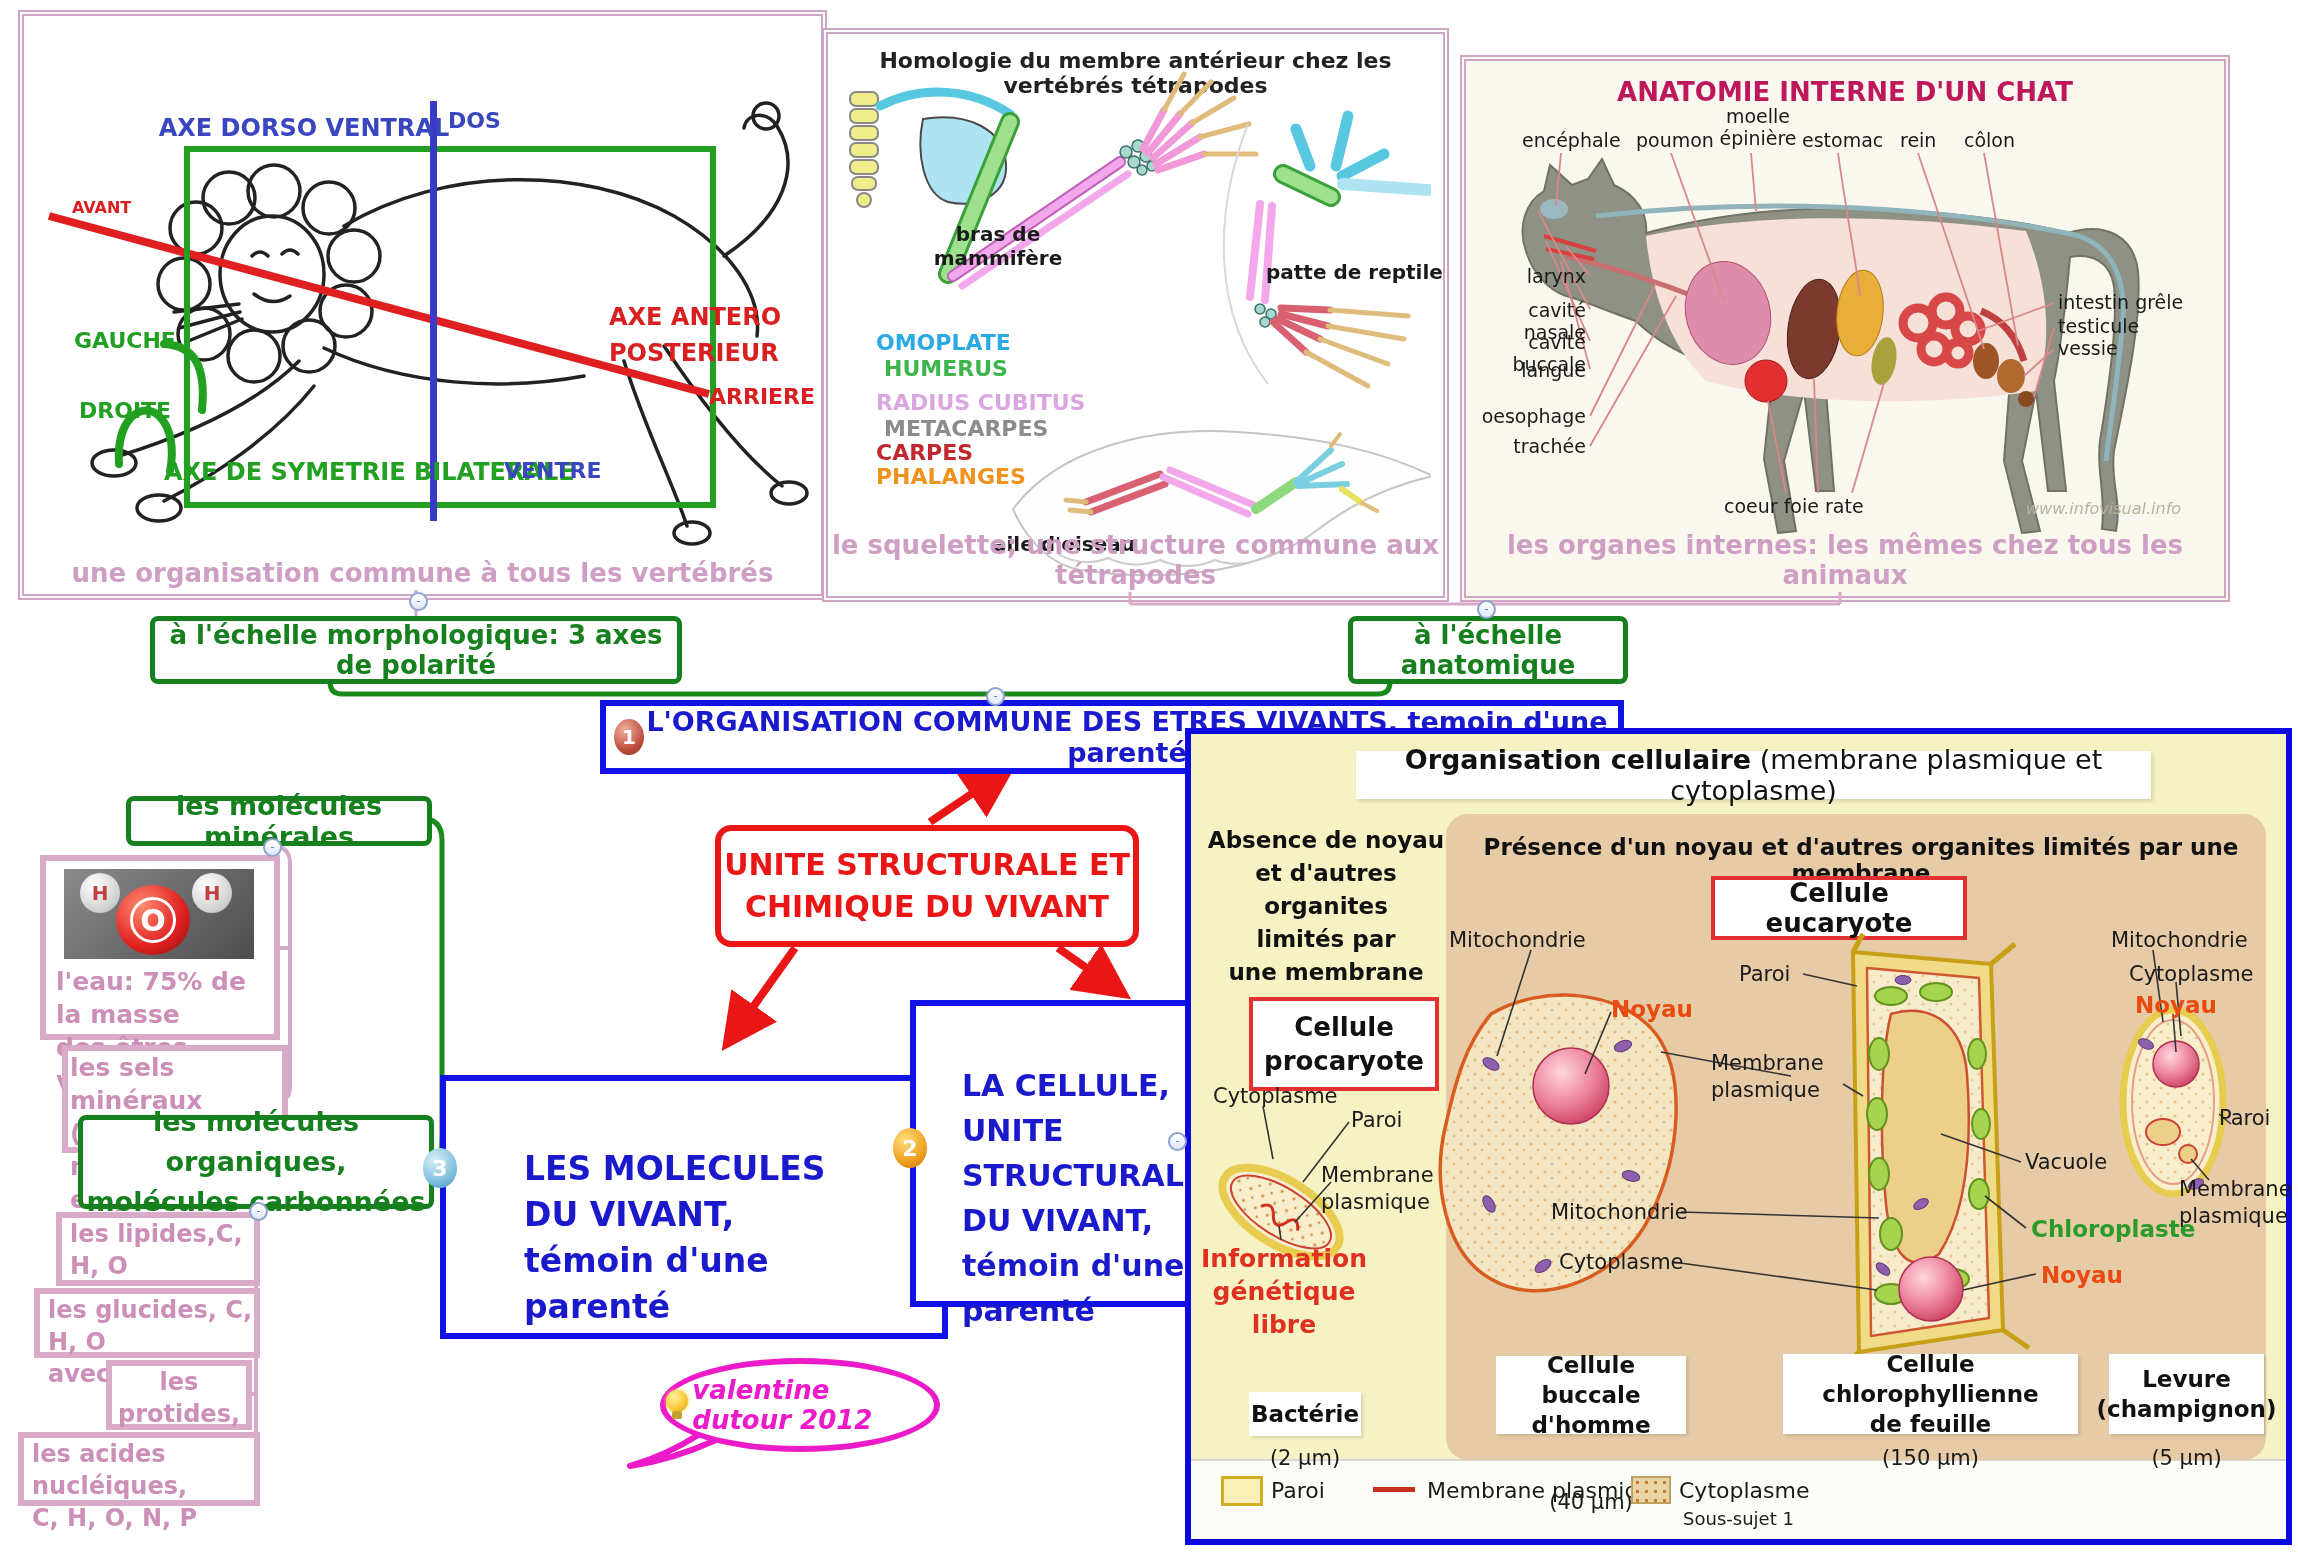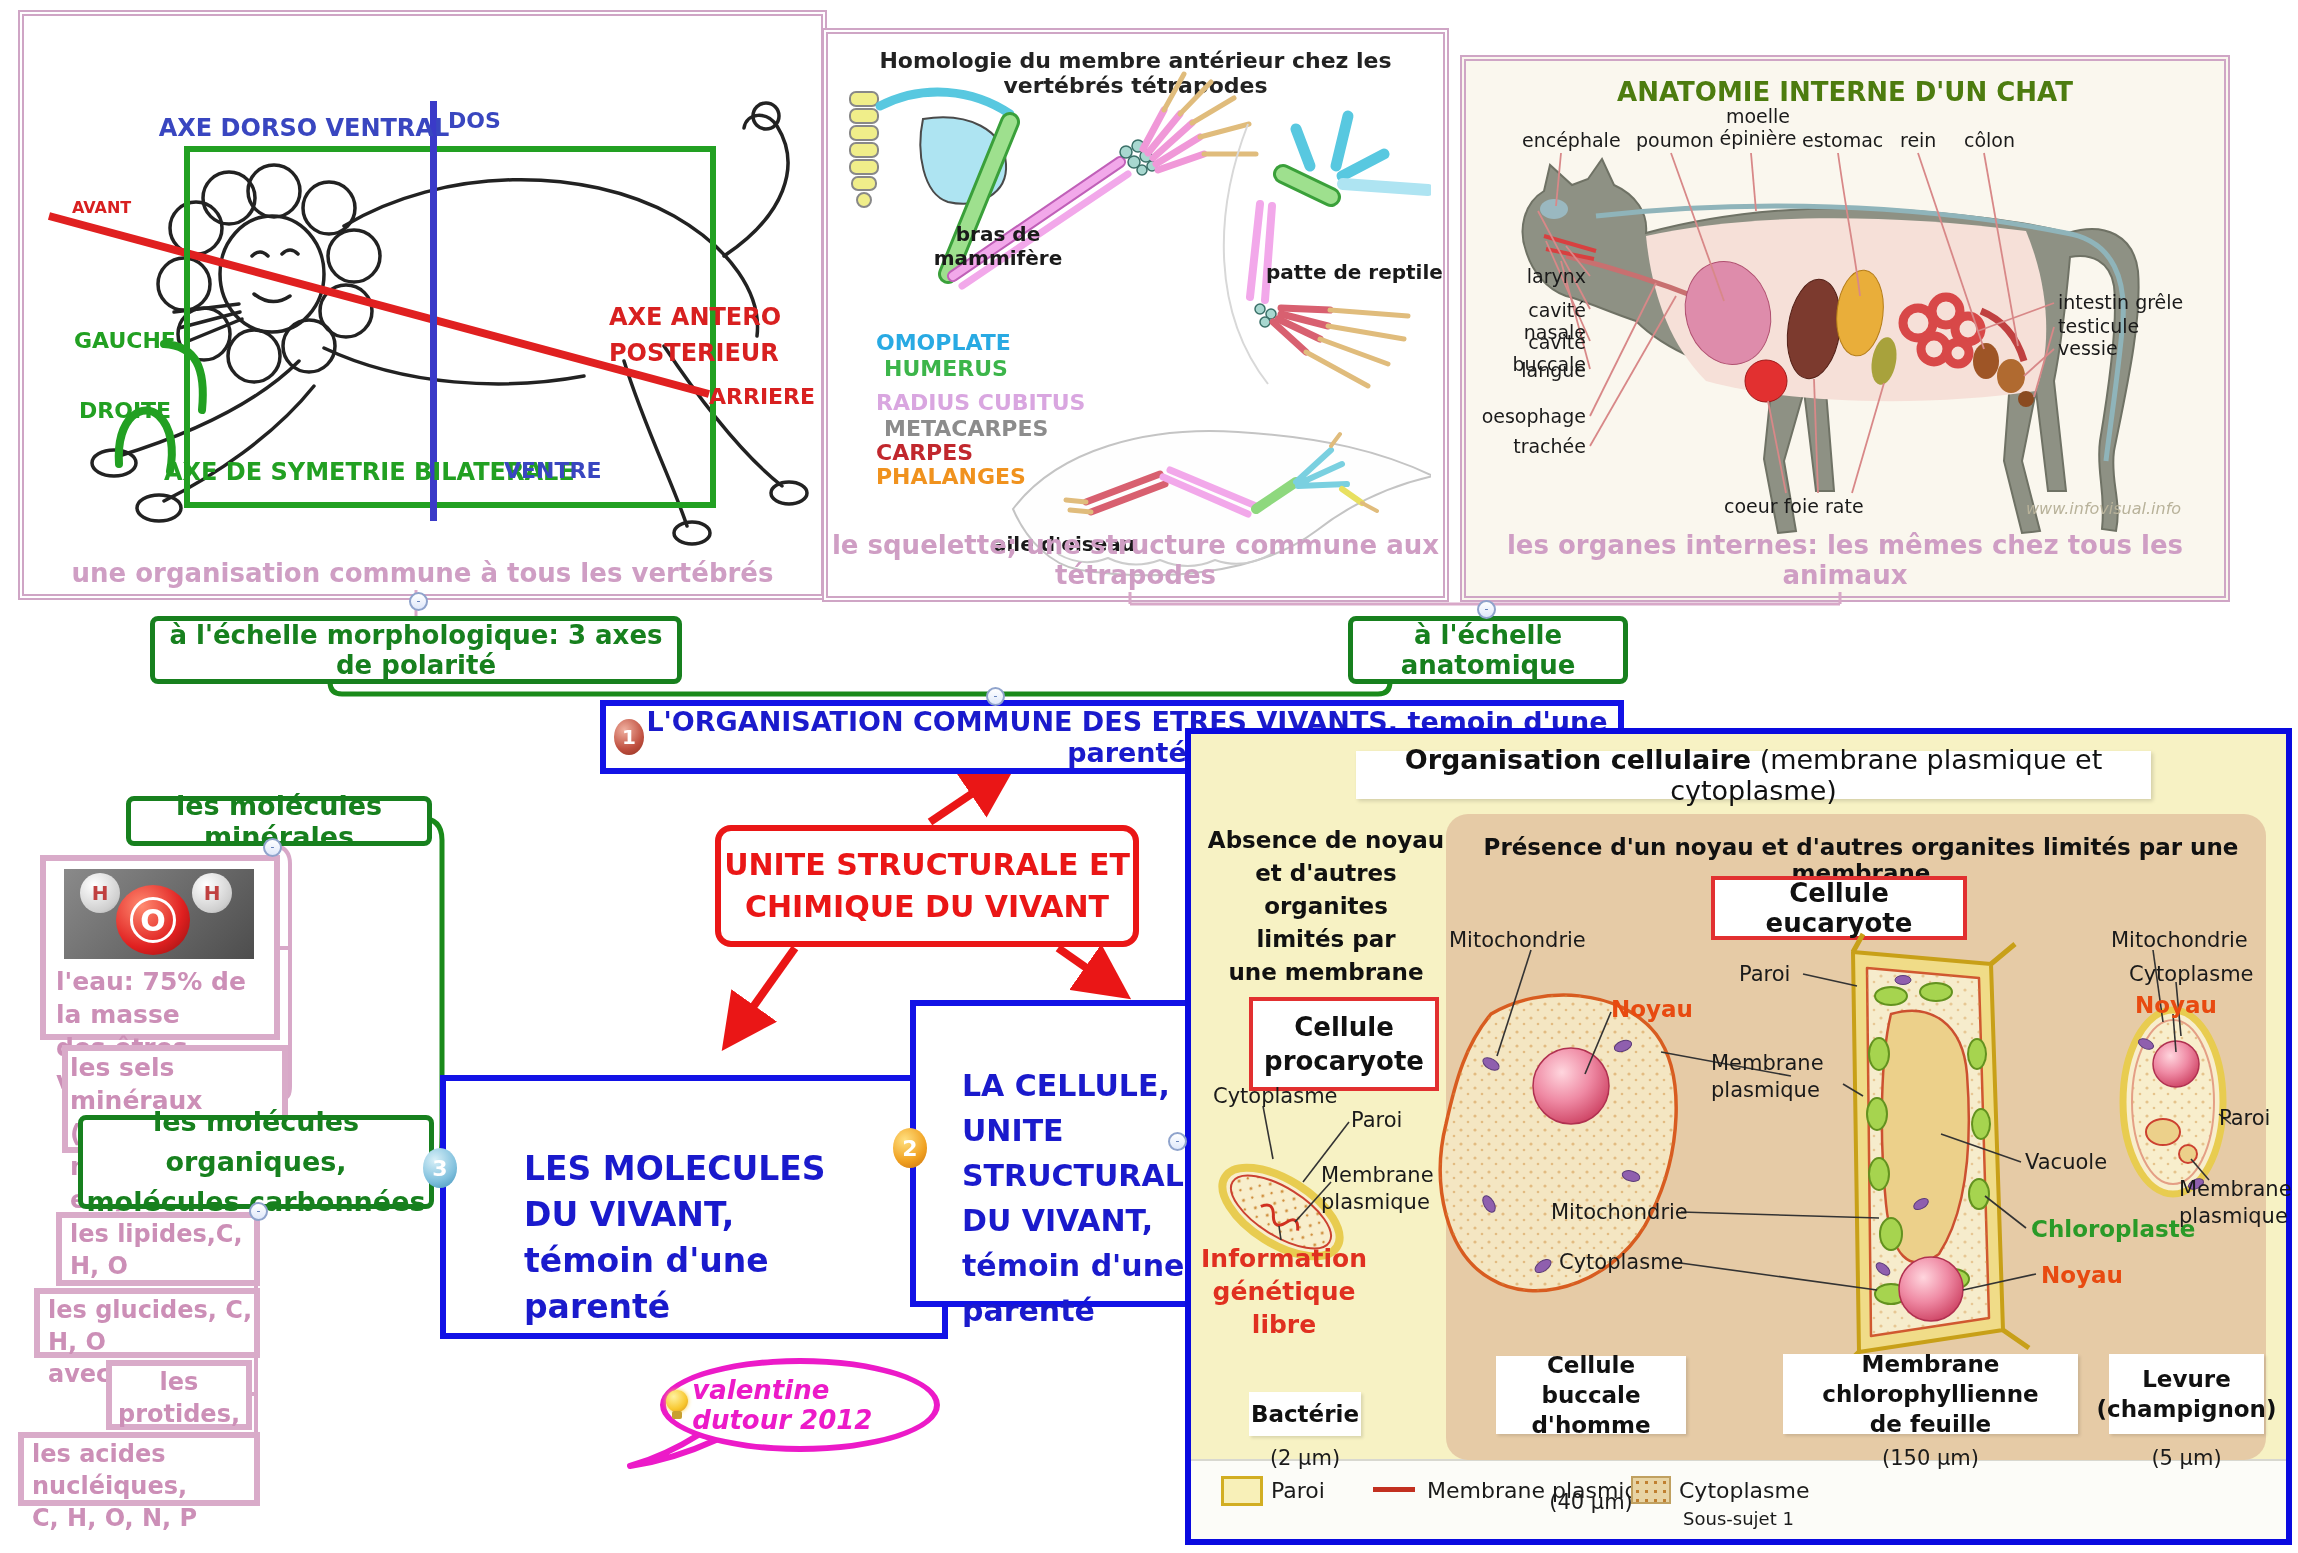--- a/index.html
+++ b/index.html
@@ -189,21 +189,21 @@
     <div class="abs lbl" style="left:48px;top:296px;font-weight:bold;font-size:22px;color:#29aae3;">OMOPLATE</div>
     <div class="abs lbl" style="left:56px;top:322px;font-weight:bold;font-size:22px;color:#3cb54a;">HUMERUS</div>
     <div class="abs lbl" style="left:48px;top:356px;font-weight:bold;font-size:22px;color:#d9a6e0;">RADIUS CUBITUS</div>
     <div class="abs lbl" style="left:56px;top:382px;font-weight:bold;font-size:22px;color:#8c8c8c;">METACARPES</div>
     <div class="abs lbl" style="left:48px;top:406px;font-weight:bold;font-size:22px;color:#c1272d;">CARPES</div>
     <div class="abs lbl" style="left:48px;top:430px;font-weight:bold;font-size:22px;color:#f0921e;">PHALANGES</div>
     <div class="pcap">le squelette; une structure commune aux tétrapodes</div>
   </div>
 
   <div class="panel" style="left:1460px;top:55px;width:758px;height:535px;background:#faf7ee;">
-    <div class="abs" style="left:0;right:0;top:16px;text-align:center;font-weight:bold;font-size:26px;color:#4d7c0f;">ANATOMIE INTERNE D'UN CHAT</div>
+    <div class="abs" style="left:0;right:0;top:16px;text-align:center;font-weight:bold;font-size:26px;color:#be185d;">ANATOMIE INTERNE D'UN CHAT</div>
     <svg style="position:absolute;left:0;top:0;" width="746" height="523" viewBox="0 0 746 523">
 
       <path d="M 60 190 C 52 168 58 142 78 130 L 84 104 L 106 124 L 122 118 L 136 98 L 148 124 C 170 134 182 152 180 172 C 260 150 360 142 450 150 C 520 156 575 164 602 172 C 640 160 668 176 672 210 C 676 260 660 330 648 390 C 644 420 656 440 650 470 L 636 468 C 640 430 630 410 634 380 C 644 320 652 260 648 225 C 644 200 625 192 604 196 C 600 240 596 280 588 320 L 600 430 L 582 430 L 570 330 L 556 400 L 574 470 L 556 472 L 538 400 L 544 320 C 480 330 420 335 360 330 L 368 430 L 350 430 L 338 330 L 318 400 L 330 470 L 312 472 L 298 398 L 306 320 C 250 310 200 290 170 260 C 140 250 120 240 100 235 C 80 228 66 210 60 190 Z" fill="#8e9184" stroke="#6f7265" stroke-width="2"></path>
 
       <path d="M 180 175 C 270 155 400 150 560 170 C 585 230 585 290 570 330 C 470 345 330 345 240 320 C 200 280 185 225 180 175 Z" fill="#f6e0d8"></path>
 
       <path d="M 130 155 C 280 138 450 142 600 172 C 648 180 662 220 656 270 C 650 330 642 380 640 400" stroke="#8fb4ba" stroke-width="5" fill="none"></path>
       <ellipse cx="88" cy="148" rx="14" ry="10" fill="#9ab8c0"></ellipse>
 
       <path d="M 100 195 C 140 205 190 220 235 238" stroke="#c87070" stroke-width="5" fill="none"></path>
@@ -493,21 +493,21 @@
     <div class="abs lbl ml" style="left:988px;top:442px;font-size:21px;line-height:27px;">Membrane
 plasmique</div>
 
     <div class="whitebox" style="left:58px;top:658px;width:112px;height:44px;font-size:23px;box-shadow:2px 2px 3px rgba(0,0,0,.12);">
         <span>Bactérie</span>
       </div>
     <div class="abs lbl" style="left:58px;top:712px;width:112px;text-align:center;font-size:21px;">(2 µm)</div>
     <div class="whitebox ml" style="left:305px;top:622px;width:190px;height:78px;font-size:23px;line-height:30px;box-shadow:2px 2px 3px rgba(0,0,0,.12);"><span class="ml">Cellule buccale
 d'homme</span></div>
     <div class="abs lbl" style="left:305px;top:712px;width:190px;text-align:center;font-size:21px;margin-top:44px;">(40 µm)</div>
-    <div class="whitebox ml" style="left:592px;top:620px;width:295px;height:80px;font-size:23px;line-height:30px;box-shadow:2px 2px 3px rgba(0,0,0,.12);"><span class="ml">Membrane chlorophyllienne
+    <div class="whitebox ml" style="left:592px;top:620px;width:295px;height:80px;font-size:23px;line-height:30px;box-shadow:2px 2px 3px rgba(0,0,0,.12);"><span class="ml">Cellule chlorophyllienne
 de feuille</span></div>
     <div class="abs lbl" style="left:592px;top:712px;width:295px;text-align:center;font-size:21px;">(150 µm)</div>
     <div class="whitebox ml" style="left:918px;top:620px;width:155px;height:80px;font-size:23px;line-height:30px;box-shadow:2px 2px 3px rgba(0,0,0,.12);"><span class="ml">Levure
 (champignon)</span></div>
     <div class="abs lbl" style="left:918px;top:712px;width:155px;text-align:center;font-size:21px;">(5 µm)</div>
 
     <div class="abs" style="left:30px;top:742px;width:36px;height:24px;background:#f8f0b8;border:3px solid #d2ae22;"></div>
     <div class="abs lbl" style="left:80px;top:744px;font-size:22px;">Paroi</div>
     <div class="abs" style="left:182px;top:753px;width:42px;height:5px;background:#c23020;"></div>
     <div class="abs lbl" style="left:236px;top:744px;font-size:22px;">Membrane plasmique</div>

